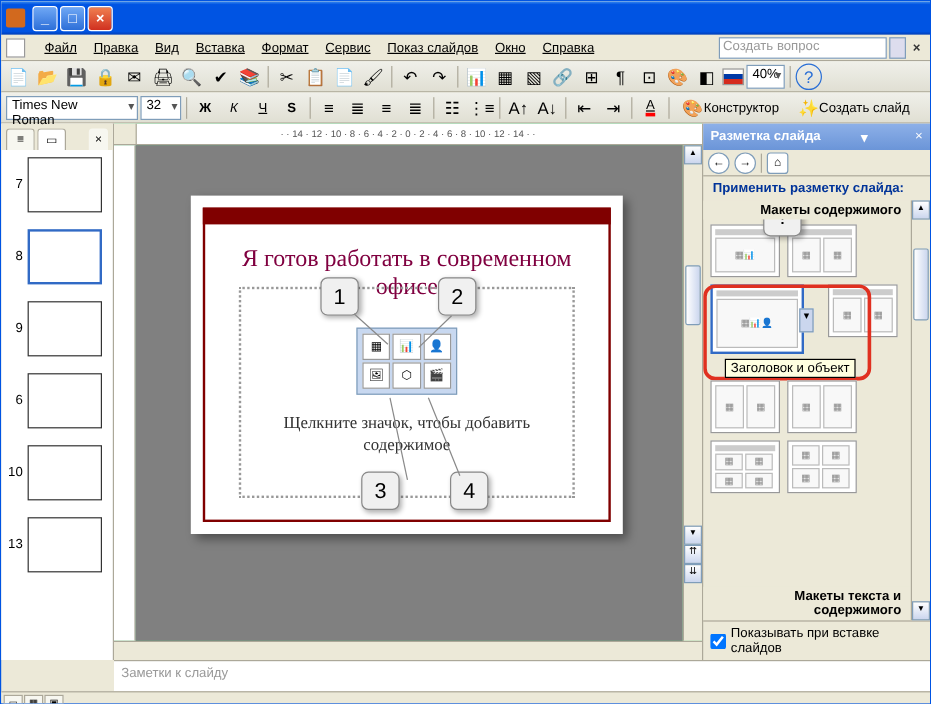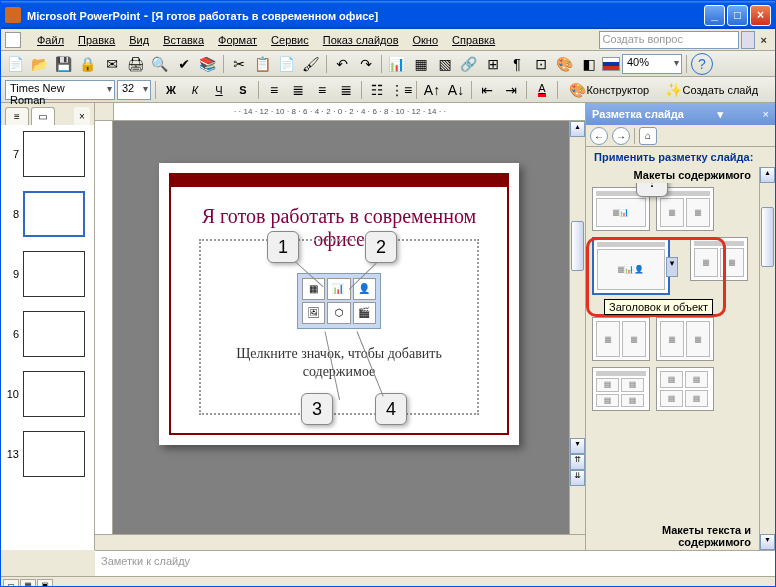--- a/index.html
+++ b/index.html
@@ -75,23 +75,20 @@
 .view-bar { height: 18px; background: #ece9d8; border-top: 1px solid #aca899; display: flex; align-items: center; padding: 0 2px; gap: 1px; }
 .view-btn { width: 16px; height: 14px; background: #f7f7f0; border: 1px solid #aca899; font-size: 8px; display: flex; align-items: center; justify-content: center; }
 .bottom-row { display: flex; height: 44px; }
 .bottom-left { width: 94px; display: flex; flex-direction: column; }
 </style>
 </head>
 <body>
 
 <div class="titlebar">
   <div class="app-icon"></div>
-  <div class="title">
-    <span>Microsoft PowerPoint</span> - <span>[Я готов работать в современном офисе]</span>
-  </div>
   <div class="win-btns">
     <div class="win-btn min">_</div>
     <div class="win-btn max">□</div>
     <div class="win-btn close">×</div>
   </div>
 </div>
 
 <div class="menubar">
   <div class="sys-icon"></div>
   <div class="item">Файл</div>
@@ -130,21 +127,21 @@
   <div class="tb-btn">📊</div>
   <div class="tb-btn">▦</div>
   <div class="tb-btn">▧</div>
   <div class="tb-btn">🔗</div>
   <div class="tb-btn">⊞</div>
   <div class="tb-btn">¶</div>
   <div class="tb-btn">⊡</div>
   <div class="tb-btn">🎨</div>
   <div class="tb-btn">◧</div>
   <div class="flag"></div>
-  <div class="tb-combo" style="width:60px">40%</div>
+  <div class="tb-combo" style="width:32px">40%</div>
   <div class="tb-sep"></div>
   <div class="tb-btn" style="color:#2a6fd6;border:1px solid #2a6fd6;border-radius:50%">?</div>
 </div>
 
 <div class="fmt-toolbar">
   <div class="tb-combo" style="width:110px">Times New Roman</div>
   <div class="tb-combo" style="width:34px">32</div>
   <div class="tb-sep"></div>
   <div class="tb-btn">
       <b>Ж</b>
@@ -346,20 +343,24 @@
       <div class="tp-section">Макеты текста и содержимого</div>
     </div>
     <div class="scroll-v" style="width:16px">
       <div class="scroll-btn">▴</div>
       <div class="scroll-thumb-v" style="top:40px;height:60px"></div>
       <div style="position:absolute;bottom:0;left:0;right:0">
             <div class="scroll-btn">▾</div>
           </div>
     </div>
     </div>
+    <div class="tp-footer">
+      <input type="checkbox" checked="" style="">
+      <span>Показывать при вставке слайдов</span>
+    </div>
   </div>
 </div>
 
 <div class="bottom-row">
   <div class="bottom-left">
     <div style="flex:1"></div>
     <div class="view-bar">
       <div class="view-btn">▭</div>
       <div class="view-btn">▦</div>
       <div class="view-btn">▣</div>

